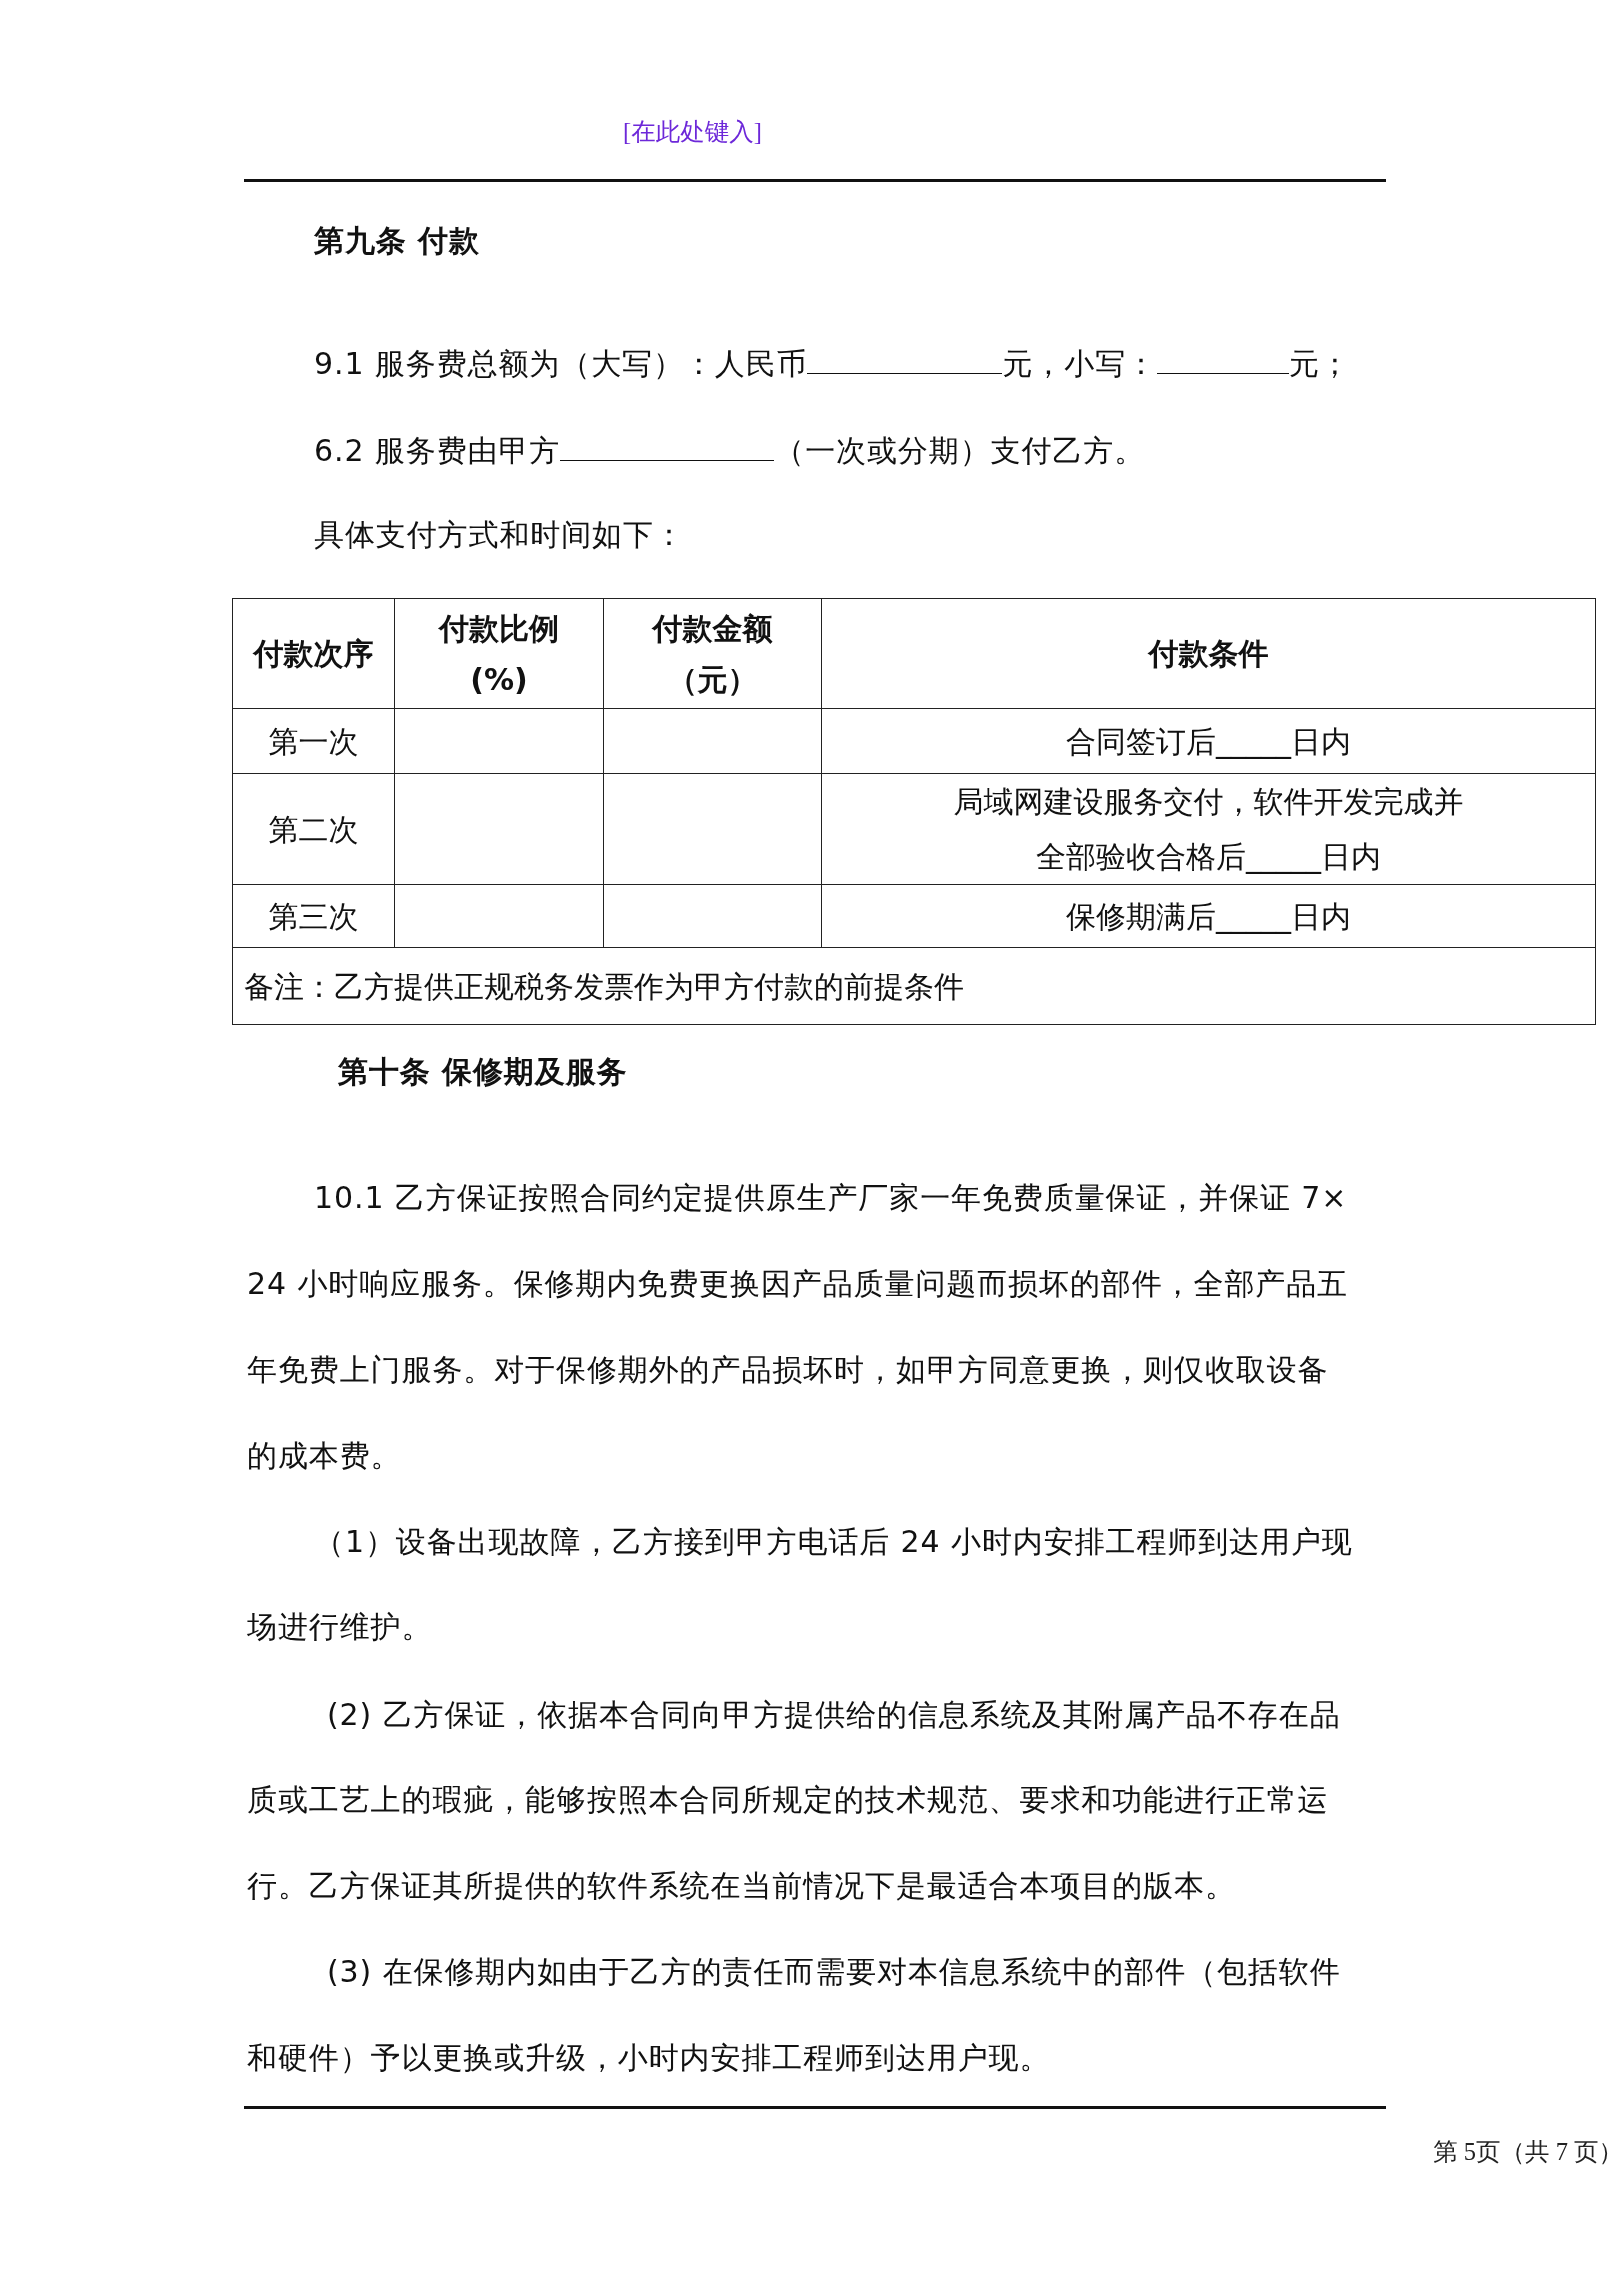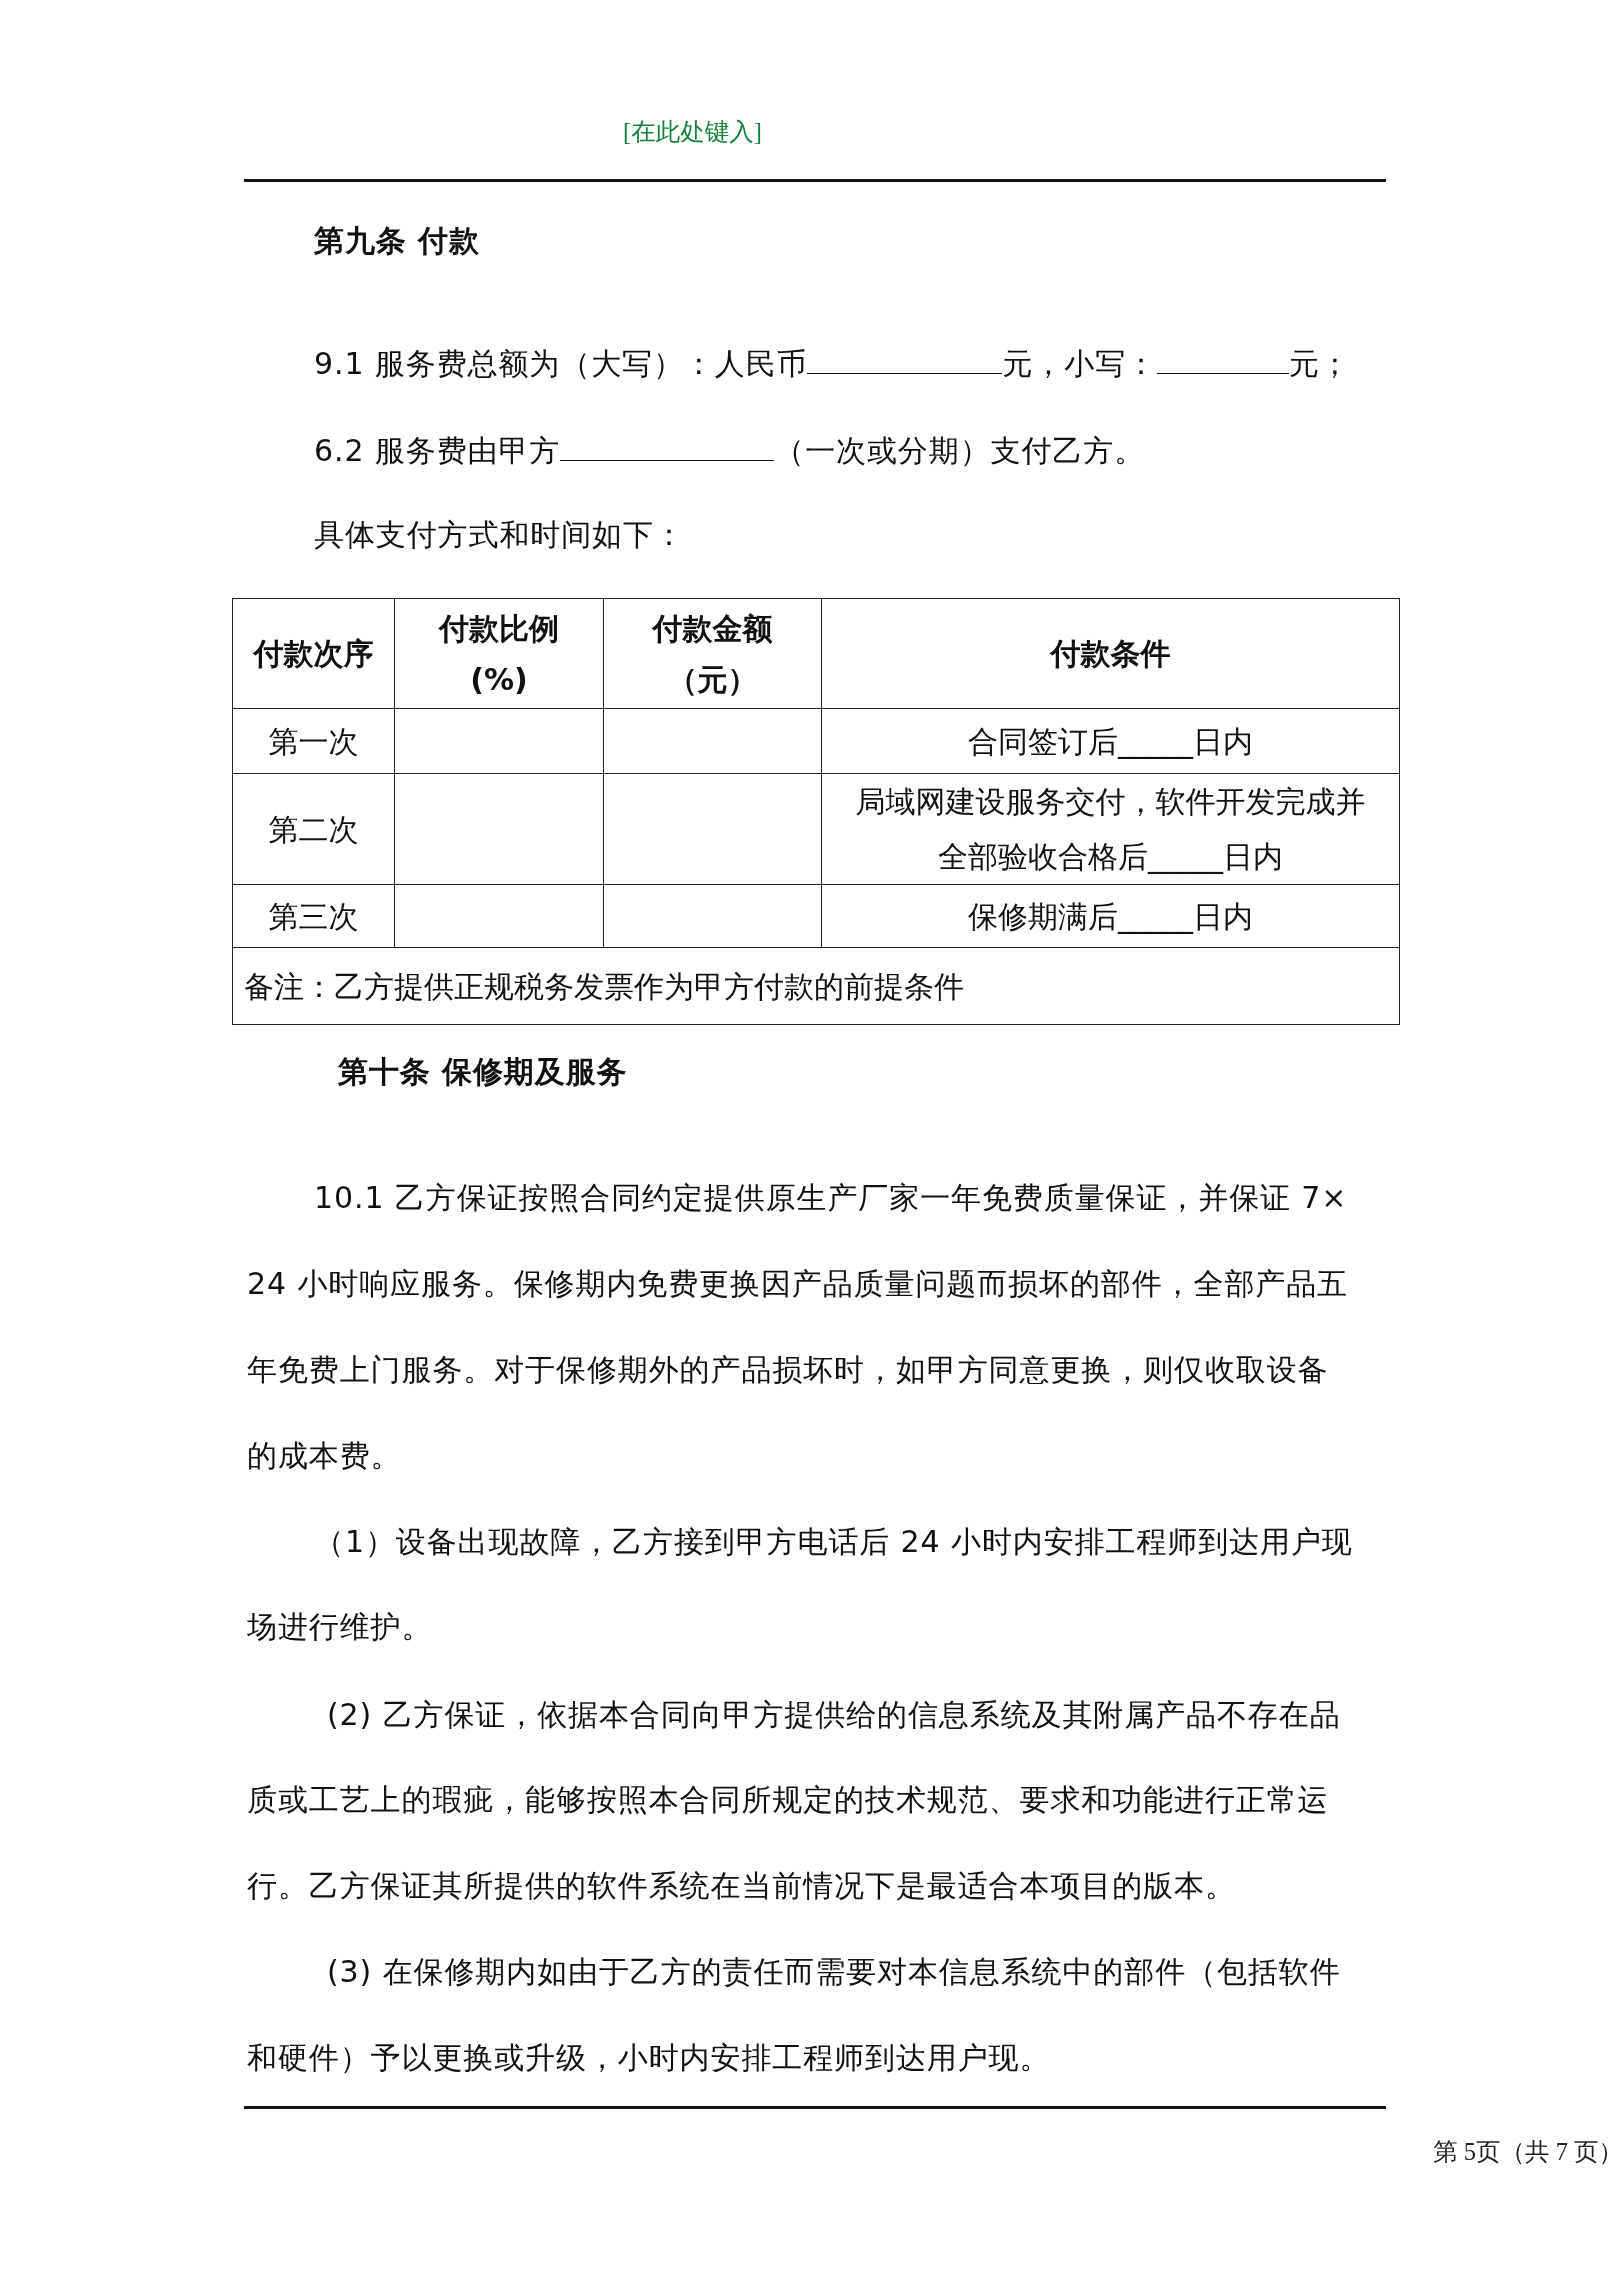--- a/index.html
+++ b/index.html
@@ -1,28 +1,28 @@
 <!DOCTYPE html>
 <html style="font-size:14.5px"><head>
   <meta charset="utf-8">
   <style>
     html, body { margin: 0; padding: 0; background: #ffffff; }
     body { width: 1623px; height: 2294px; position: relative; overflow: hidden;
            font-family: "DejaVu Sans", "Liberation Sans", sans-serif; color: #111; }
     .header-text { position: absolute; top: 115px; left: 0; width: 1385px; text-align: center;
-                   font-family: "Liberation Serif", "DejaVu Serif", serif; font-size: 24.5px; color: #15803d; }
+                   font-family: "Liberation Serif", "DejaVu Serif", serif; font-size: 24.5px; color: #6d28d9; }
     .rule { position: absolute; left: 244px; width: 1142px; height: 2.7px; background: #111; }
     .rule.top { top: 179px; }
     .rule.bottom { top: 2106px; }
     .footer-text { position: absolute; top: 2135px; left: 0; width: 1623px; text-align: right;
                    font-family: "Liberation Serif", "DejaVu Serif", serif; font-size: 24.5px; color: #222; }
     .heading { position: absolute; left: 314px; font-size: 30px; font-weight: bold; letter-spacing: 0.9px; }
     .line { position: absolute; font-size: 30px; white-space: nowrap; letter-spacing: 0.9px; }
     .blank { display: inline-block; border-bottom: 1.8px solid #111; height: 27px; vertical-align: baseline; }
-    table.pay { position: absolute; left: 232px; top: 598px; width: 1168px; border-collapse: collapse;
+    table.pay { position: absolute; left: 232px; top: 598px; width: 1364px; border-collapse: collapse;
                 font-size: 30px; }
     table.pay td, table.pay th { border: 1.8px solid #222; text-align: center; padding: 0; }
     table.pay th { font-weight: bold; line-height: 51px; }
     table.pay td { line-height: 55px; }
     table.pay td.note { text-align: left; padding-left: 11px; }
     .cond2 { line-height: 55px; }
   </style>
 </head>
 <body>
 

